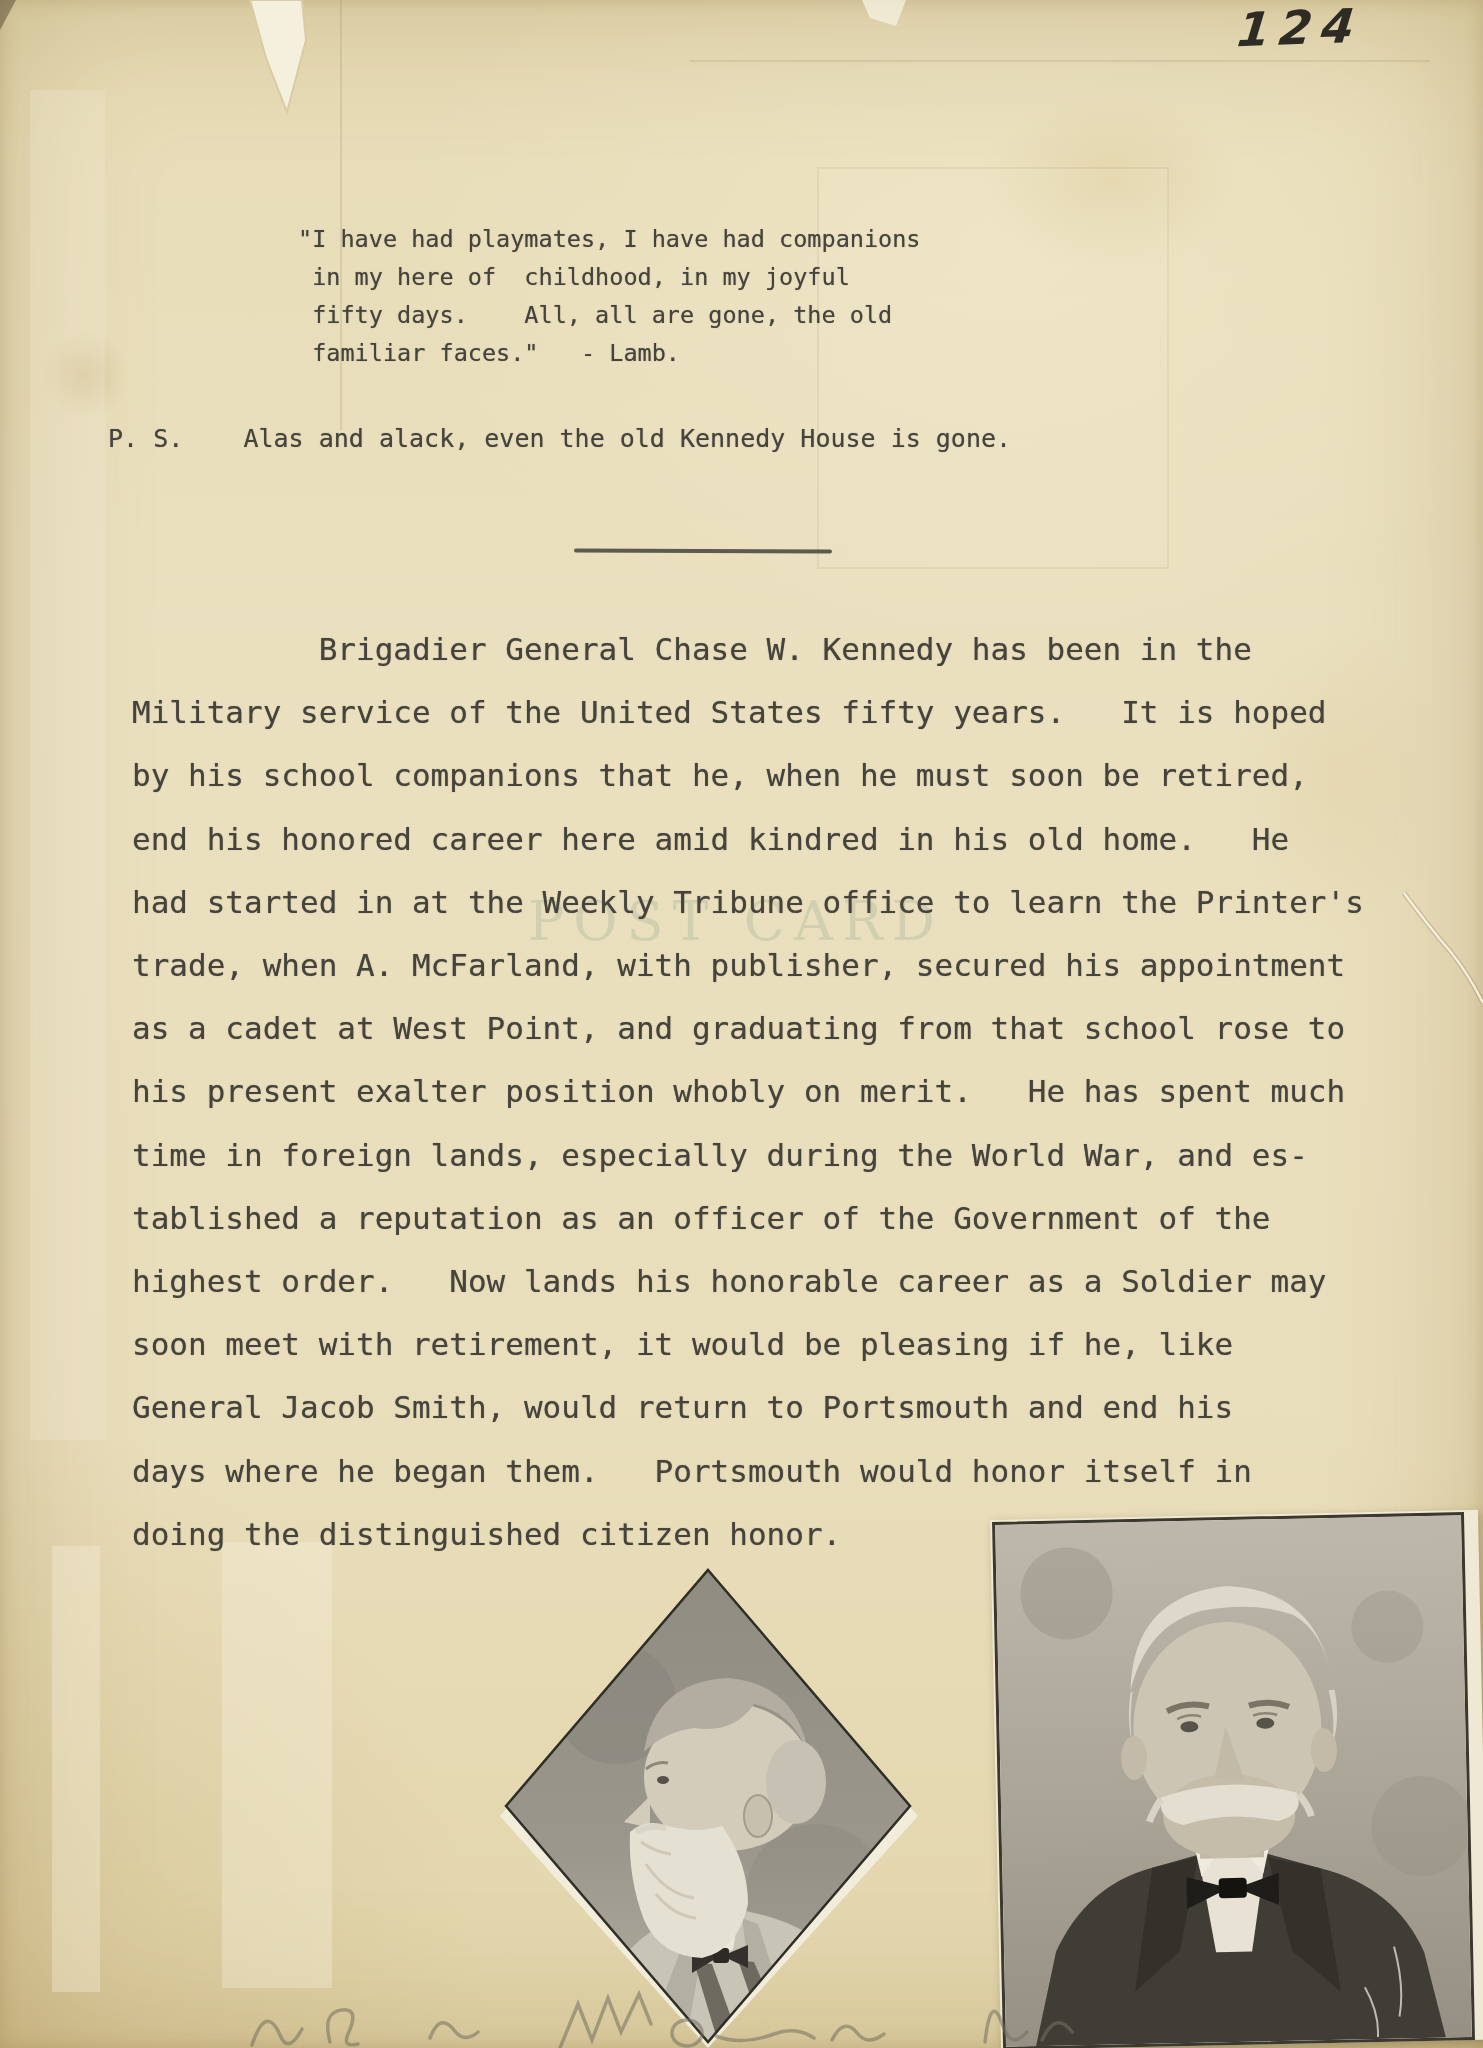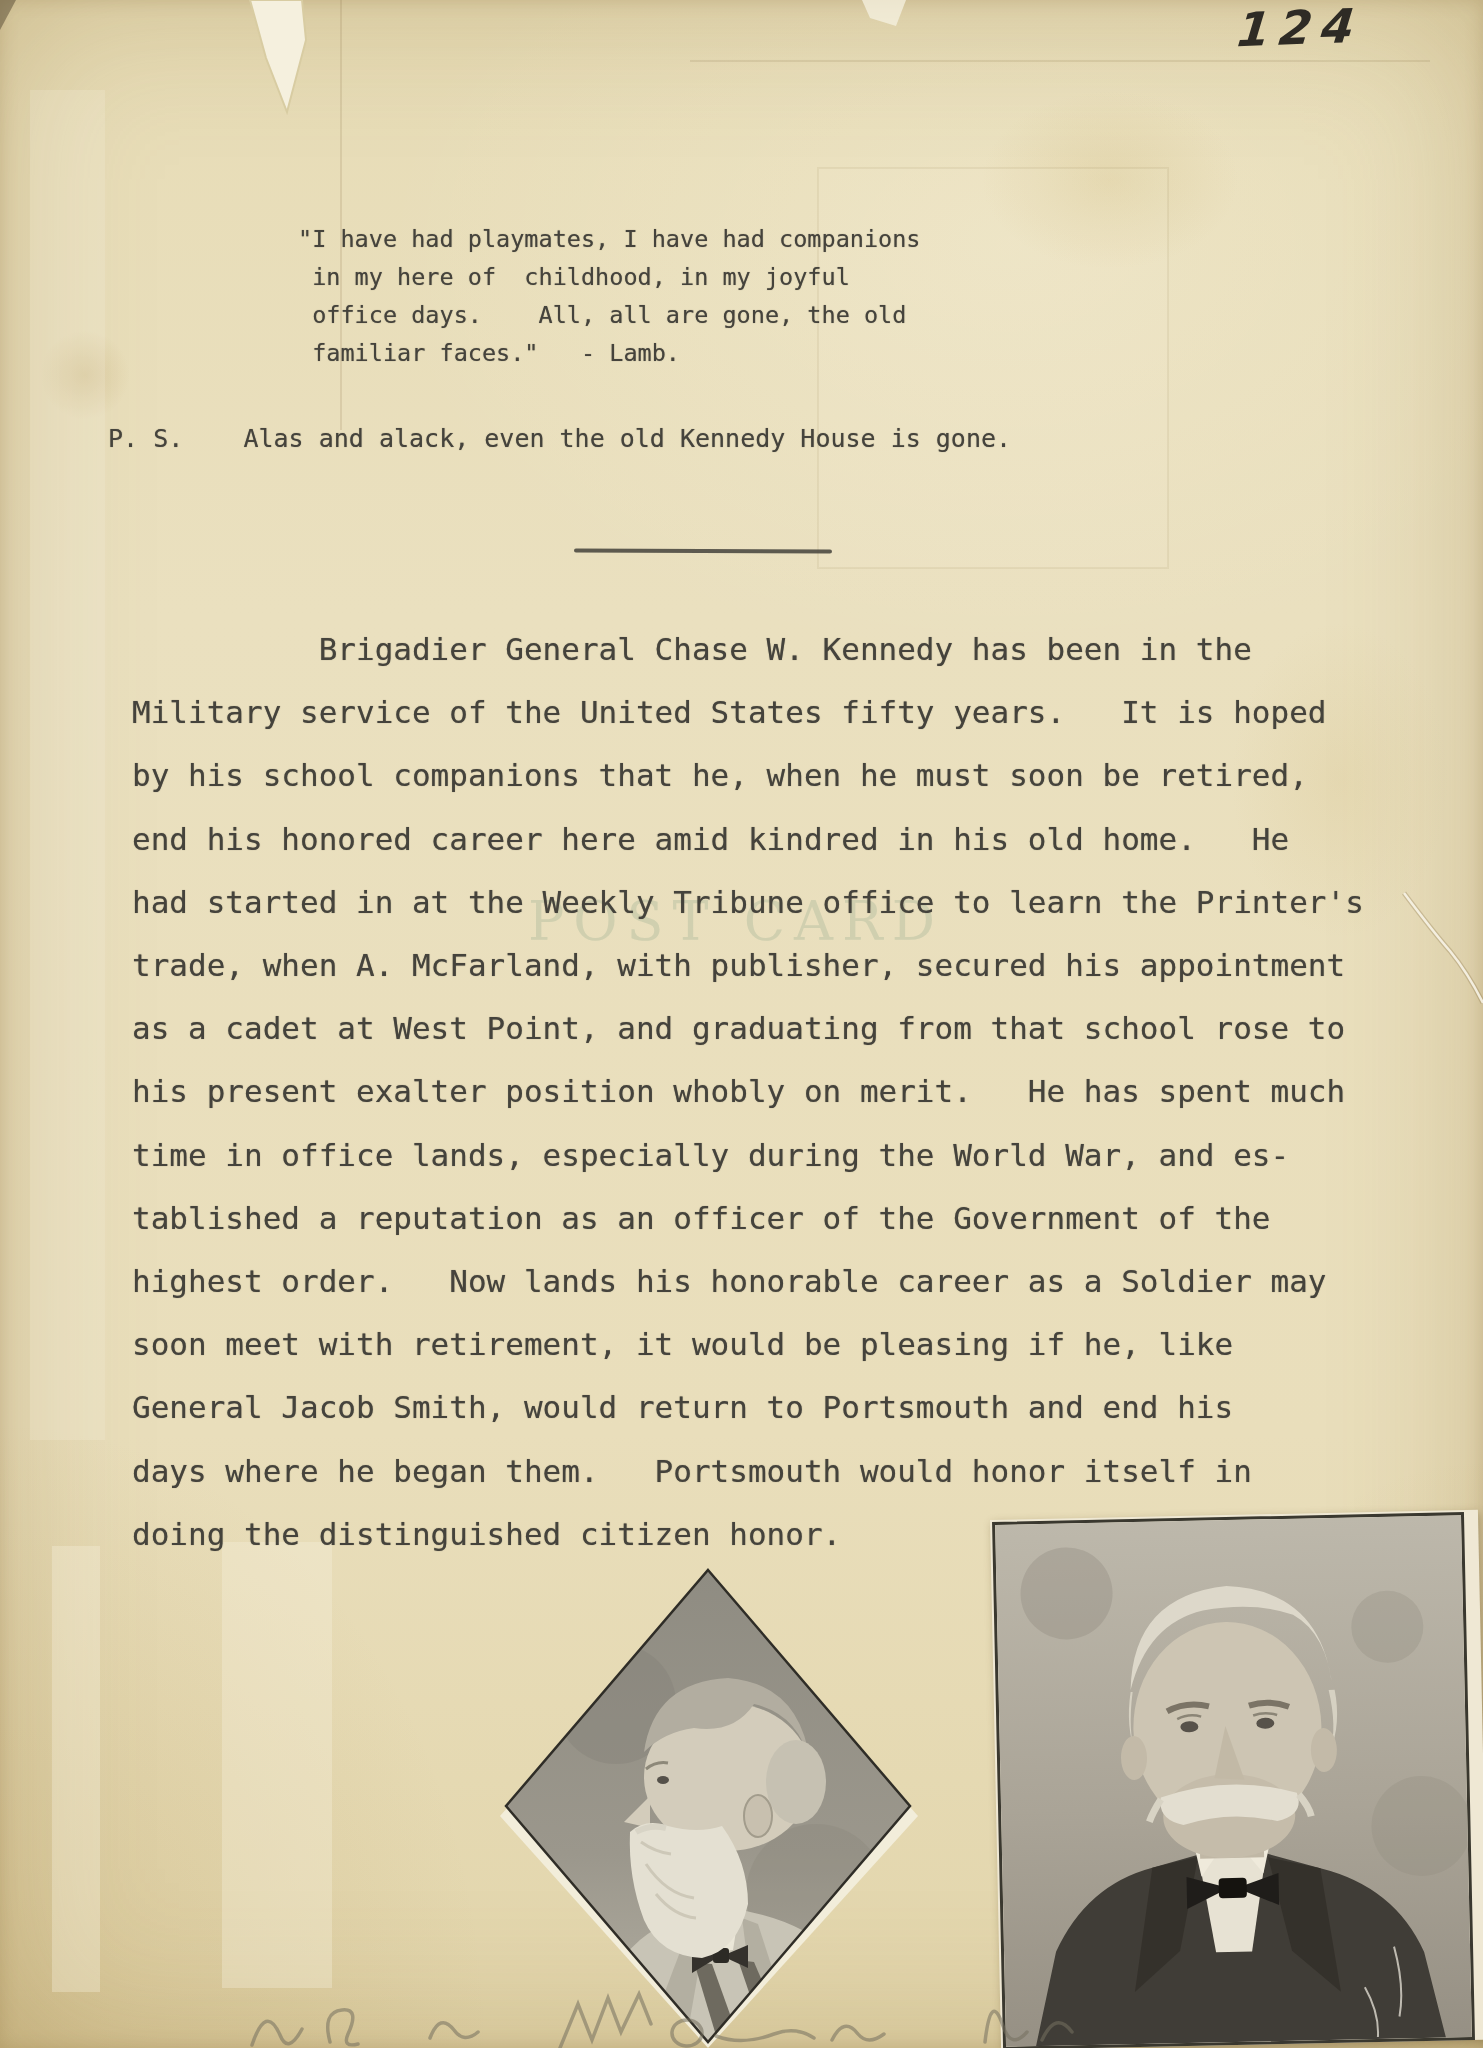--- a/index.html
+++ b/index.html
@@ -86,40 +86,40 @@
 
     <path d="M1404,893 q30,40 46,58 q18,22 33,52" fill="none" stroke="rgba(120,95,50,0.25)" stroke-width="5"></path>
     <path d="M1404,893 q30,40 46,58 q18,22 33,52" fill="none" stroke="rgba(252,248,236,0.85)" stroke-width="2.5"></path>
   </svg>
 
   <div class="abs page-number">124</div>
 
   <div class="abs quote-block">
     <div class="tline">"I have had playmates, I have had companions</div>
     <div class="tline"> in my here of  childhood, in my joyful</div>
-    <div class="tline"> office days.    All, all are gone, the old</div>
+    <div class="tline"> fifty days.    All, all are gone, the old</div>
     <div class="tline"> familiar faces."   - Lamb.</div>
   </div>
 
   <div class="abs tline ps-line">P. S.    Alas and alack, even the old Kennedy House is gone.</div>
 
   <div class="abs divider-rule"></div>
 
   <div class="abs ghost-text">POST CARD</div>
 
   <div class="abs body-block">
     <div class="tline">          Brigadier General Chase W. Kennedy has been in the</div>
     <div class="tline">Military service of the United States fifty years.   It is hoped</div>
     <div class="tline">by his school companions that he, when he must soon be retired,</div>
     <div class="tline">end his honored career here amid kindred in his old home.   He</div>
     <div class="tline">had started in at the Weekly Tribune office to learn the Printer's</div>
     <div class="tline">trade, when A. McFarland, with publisher, secured his appointment</div>
     <div class="tline">as a cadet at West Point, and graduating from that school rose to</div>
     <div class="tline">his present exalter position whobly on merit.   He has spent much</div>
-    <div class="tline">time in office lands, especially during the World War, and es-</div>
+    <div class="tline">time in foreign lands, especially during the World War, and es-</div>
     <div class="tline">tablished a reputation as an officer of the Government of the</div>
     <div class="tline">highest order.   Now lands his honorable career as a Soldier may</div>
     <div class="tline">soon meet with retirement, it would be pleasing if he, like</div>
     <div class="tline">General Jacob Smith, would return to Portsmouth and end his</div>
     <div class="tline">days where he began them.   Portsmouth would honor itself in</div>
     <div class="tline">doing the distinguished citizen honor.</div>
   </div>
 
   <div class="abs diamond-wrap">
     <svg width="424" height="484" viewBox="0 0 424 484">

